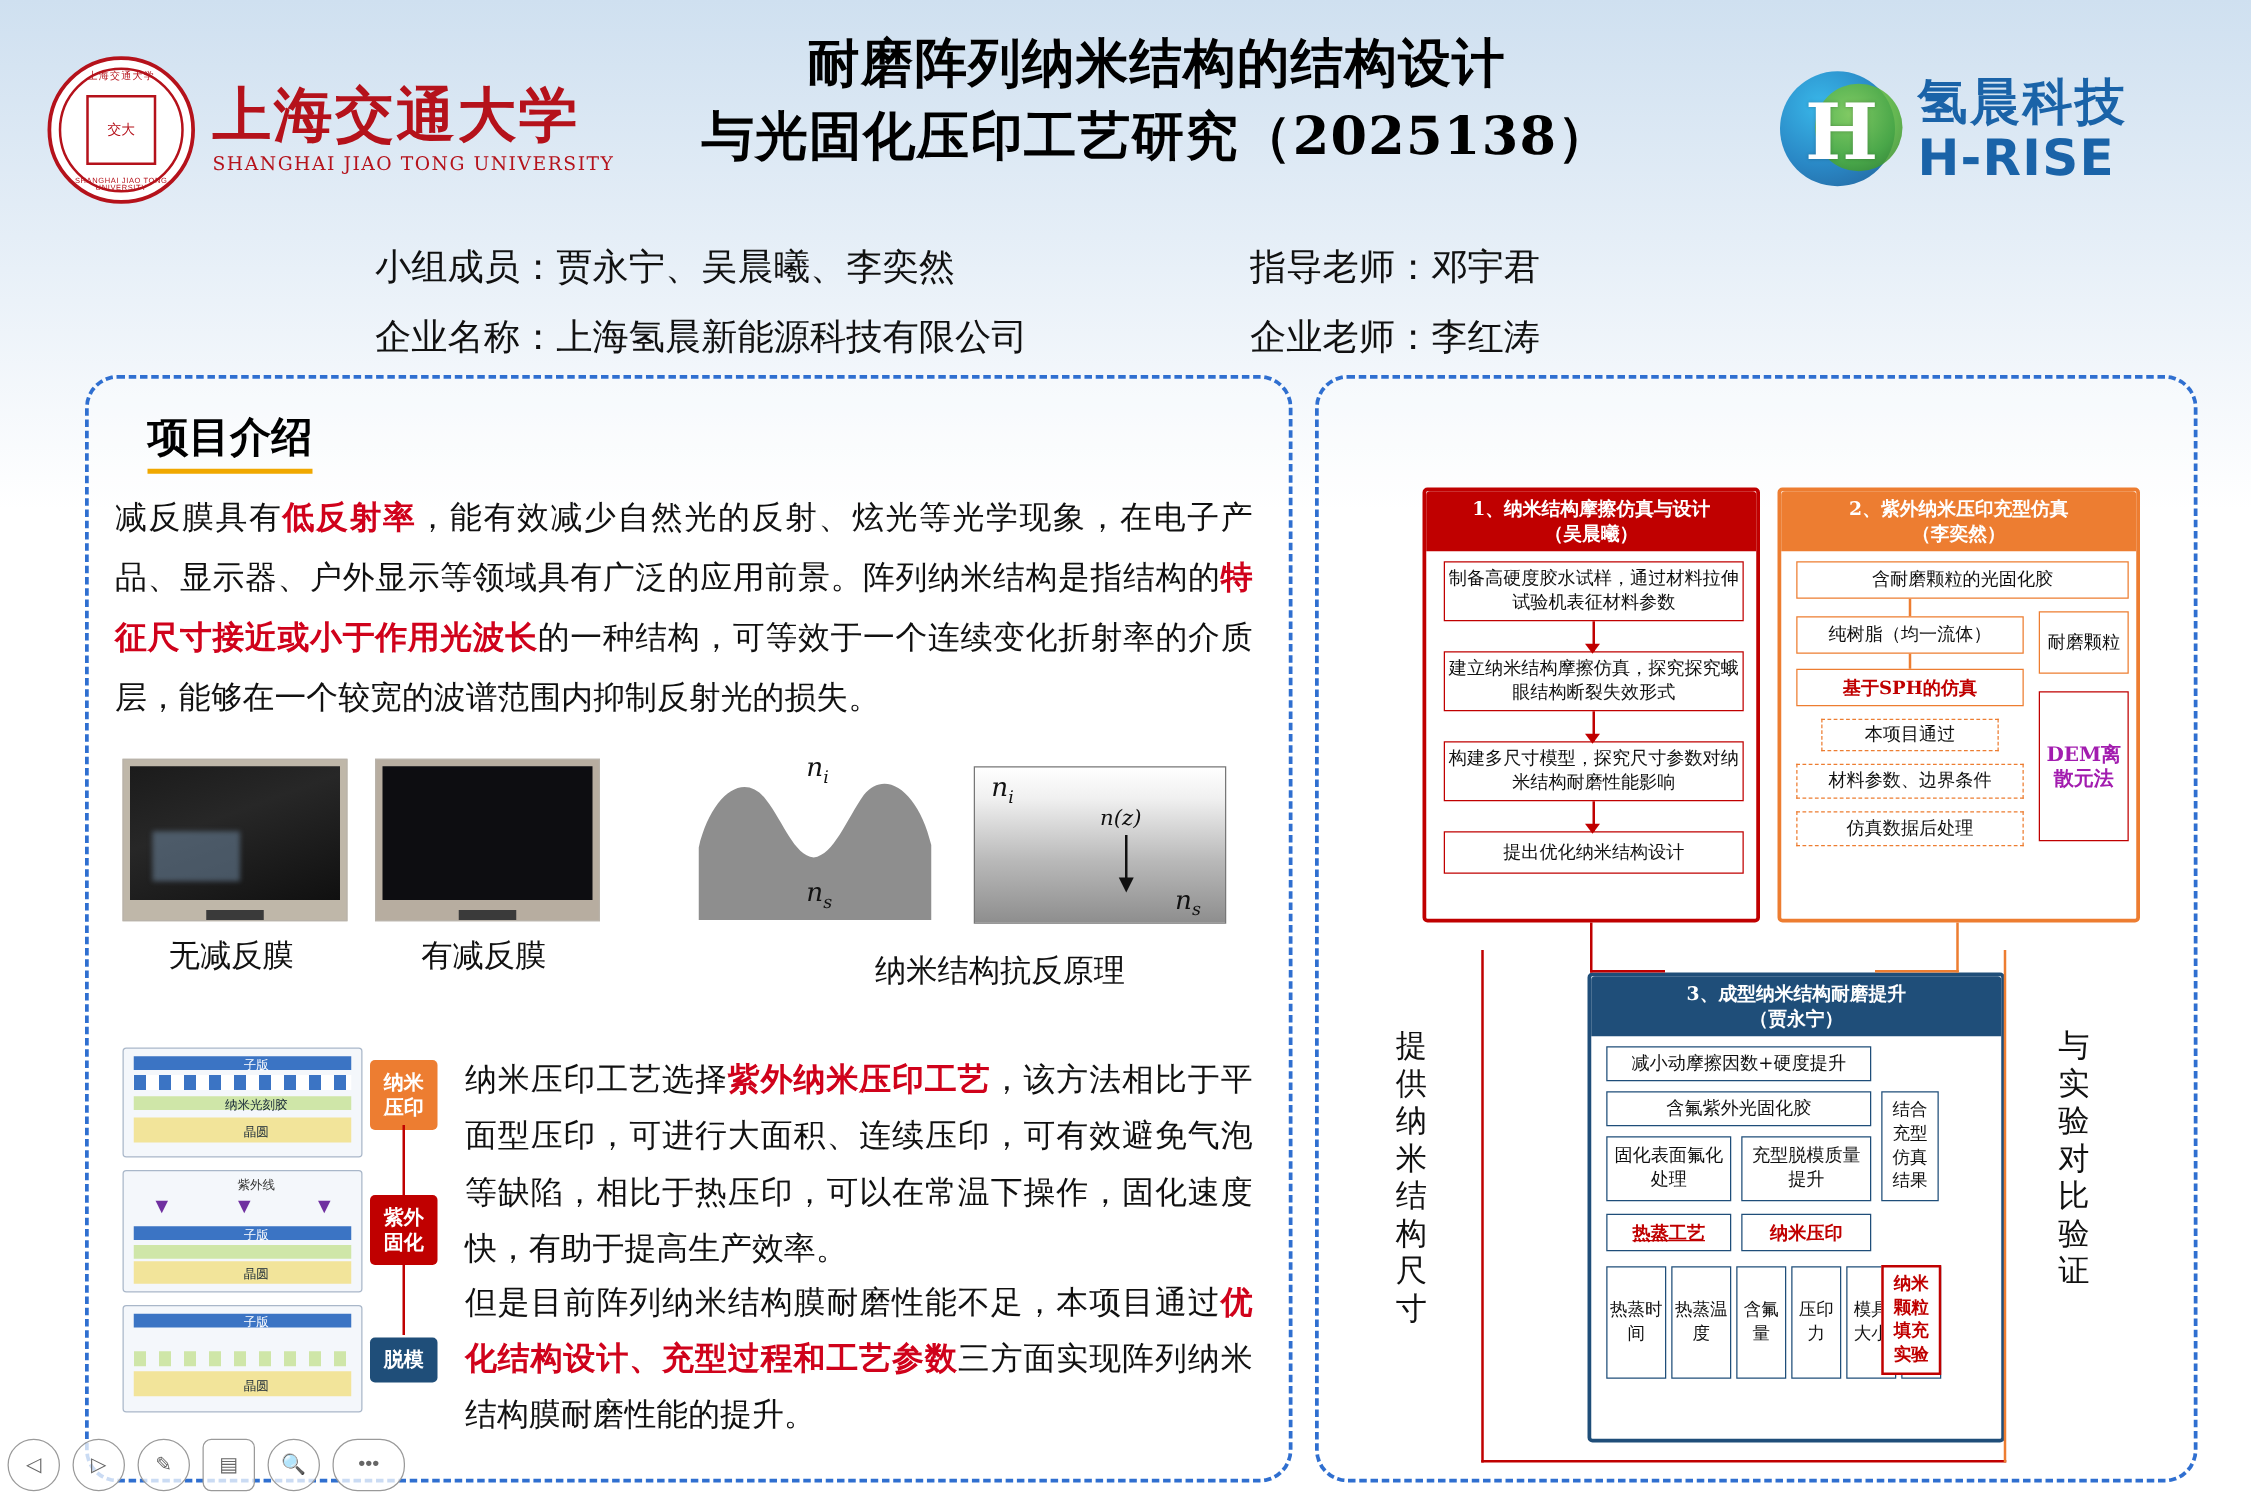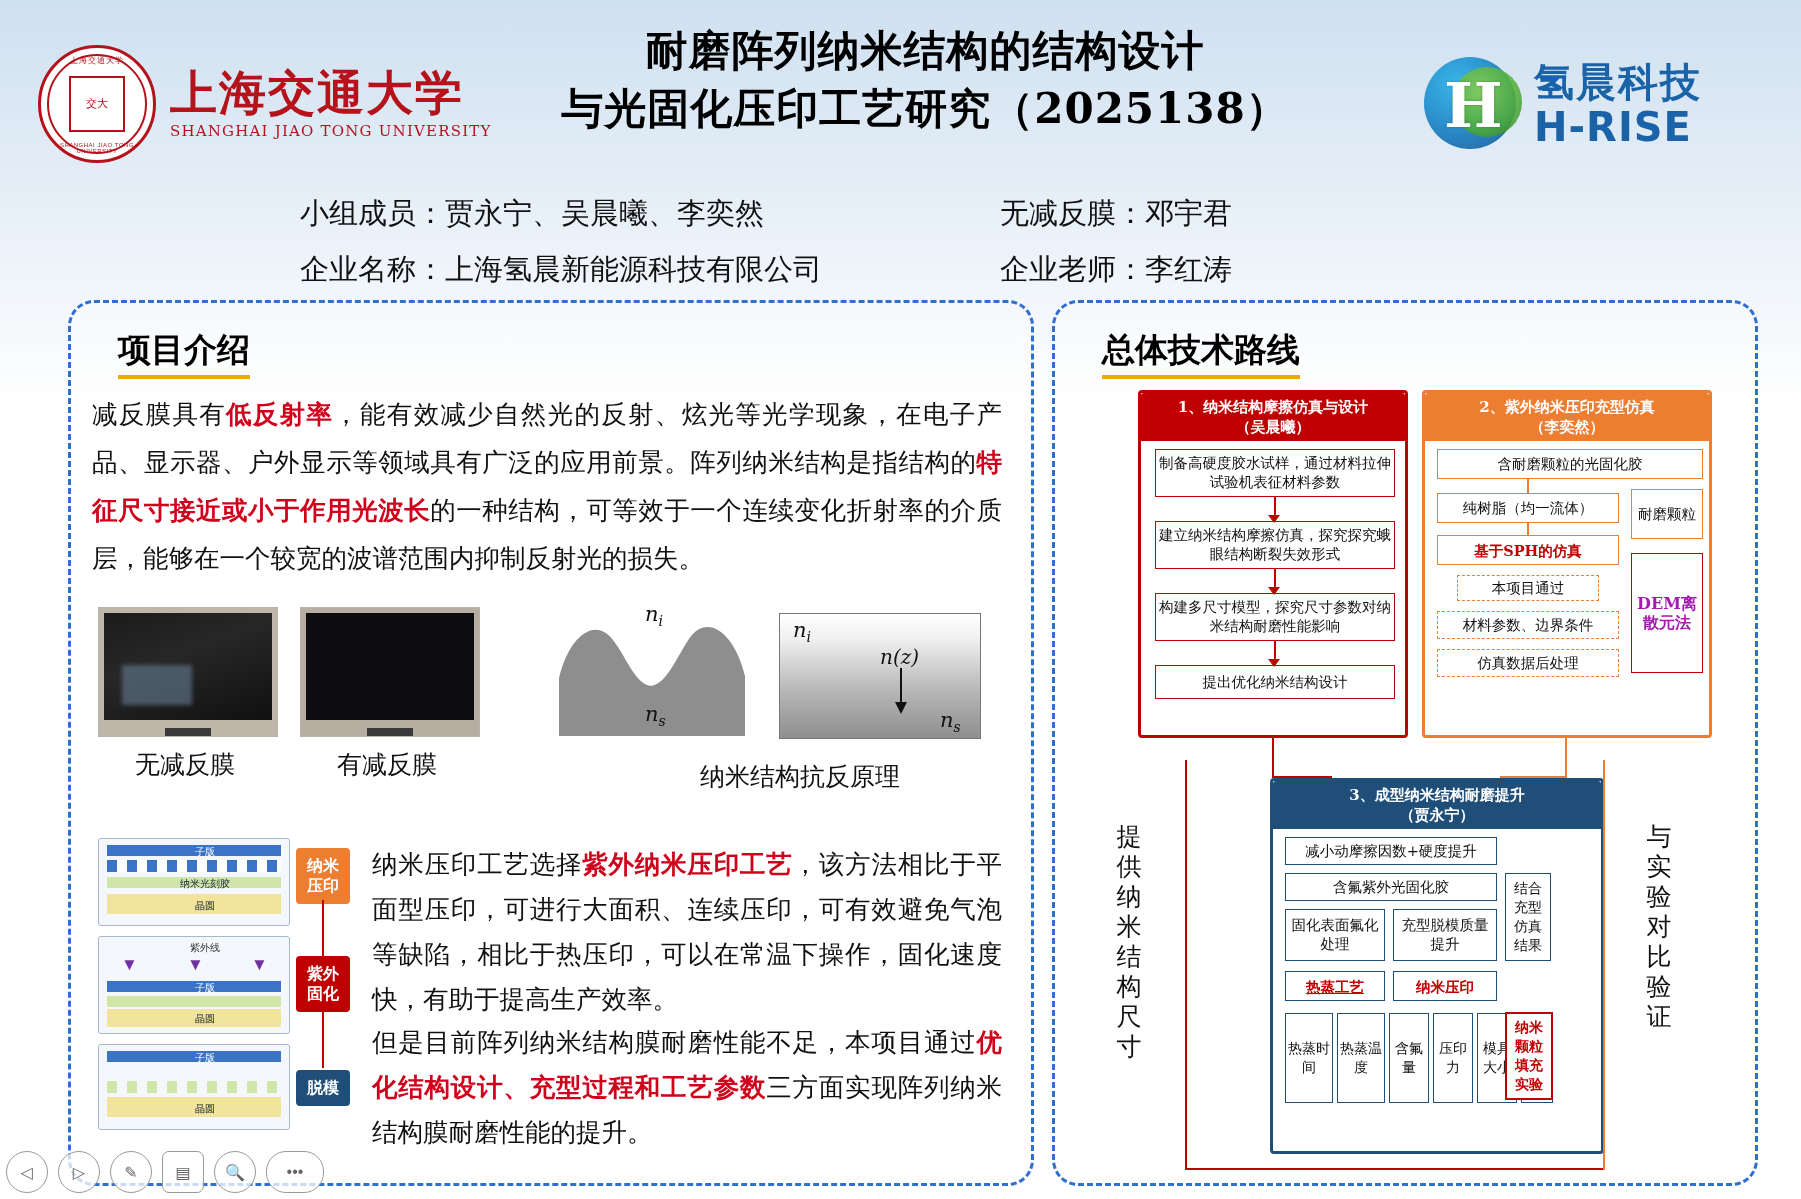--- a/index.html
+++ b/index.html
@@ -140,21 +140,21 @@
         <div class="hrise-en">H-RISE</div>
       </div>
     </div>
 
     <div class="meta">
       <div class="meta-row">
         <div class="meta-left">
           <span>小组成员：</span><span>贾永宁、吴晨曦、李奕然</span>
         </div>
         <div class="meta-right">
-          <span>无减反膜：</span><span>邓宇君</span>
+          <span>指导老师：</span><span>邓宇君</span>
         </div>
       </div>
       <div class="meta-row">
         <div class="meta-left">
           <span>企业名称：</span><span>上海氢晨新能源科技有限公司</span>
         </div>
         <div class="meta-right">
           <span>企业老师：</span><span>李红涛</span>
         </div>
       </div>
@@ -186,21 +186,21 @@
 
   <svg class="svgfig" style="left:555px;top:600px;" width="215" height="140">
     <path d="M4,136 L4,78 C14,36 40,16 58,40 C72,58 80,84 96,86 C112,84 122,56 136,36 C154,14 180,34 190,76 L190,136 Z" fill="#8e8e8e" stroke="none"></path>
   </svg>
   <div class="nlabel" style="left:645px;top:602px;">n<sub style="font-size:14px">i</sub></div>
   <div class="nlabel" style="left:645px;top:702px;">n<sub style="font-size:14px">s</sub></div>
 
   <div class="grad-box"></div>
   <div class="nlabel" style="left:793px;top:618px;">n<sub style="font-size:14px">i</sub></div>
   <div class="nlabel" style="left:940px;top:708px;">n<sub style="font-size:14px">s</sub></div>
-  <div class="nlabel" style="left:880px;top:645px;font-size:20px;">n(z)</div>
+  <div class="nlabel" style="left:880px;top:645px;font-size:17px;">n(z)</div>
   <svg class="svgfig" style="left:893px;top:668px;" width="16" height="48">
     <line x1="8" y1="0" x2="8" y2="36" stroke="#111" stroke-width="2"></line>
     <polygon points="2,34 14,34 8,46" fill="#111"></polygon>
   </svg>
 
   <div class="proc">
 
     <div class="proc-card" style="top:0;height:86px;">
       <div class="band" style="top:6px;background:#3b74c4;"></div>
       <div class="band-txt" style="top:6px;color:#fff;font-size:10px;">子版</div>
@@ -241,23 +241,20 @@
   </div>
 
   <div class="para2">
     <span>纳米压印工艺选择</span><span class="red">紫外纳米压印工艺</span><span>，该方法相比于平面型压印，可进行大面积、连续压印，可有效避免气泡等缺陷，相比于热压印，可以在常温下操作，固化速度快，有助于提高生产效率。</span>
   </div>
   <div class="para3">
     <span>但是目前阵列纳米结构膜耐磨性能不足，本项目通过</span><span class="red">优化结构设计、充型过程和工艺参数</span><span>三方面实现阵列纳米结构膜耐磨性能的提升。</span>
   </div>
 
   <div class="panel" id="panel-right"></div>
-  <div class="panel-title" style="left:1102px;top:328px;">
-    <span class="u">总体技术路线</span>
-  </div>
 
   <div class="grp" style="left:1138px;top:390px;width:270px;height:348px;border:3px solid #c00000;background:#fff;">
     <div class="grp-head" style="background:#c00000;">
       <div>
         <div>1、纳米结构摩擦仿真与设计</div>
         <div>（吴晨曦）</div>
       </div>
     </div>
     <div class="step" style="left:14px;top:56px;width:240px;height:48px;border:1.5px solid #c00000;">制备高硬度胶水试样，通过材料拉伸试验机表征材料参数</div>
     <div class="step" style="left:14px;top:128px;width:240px;height:48px;border:1.5px solid #c00000;">建立纳米结构摩擦仿真，探究探究蛾眼结构断裂失效形式</div>

